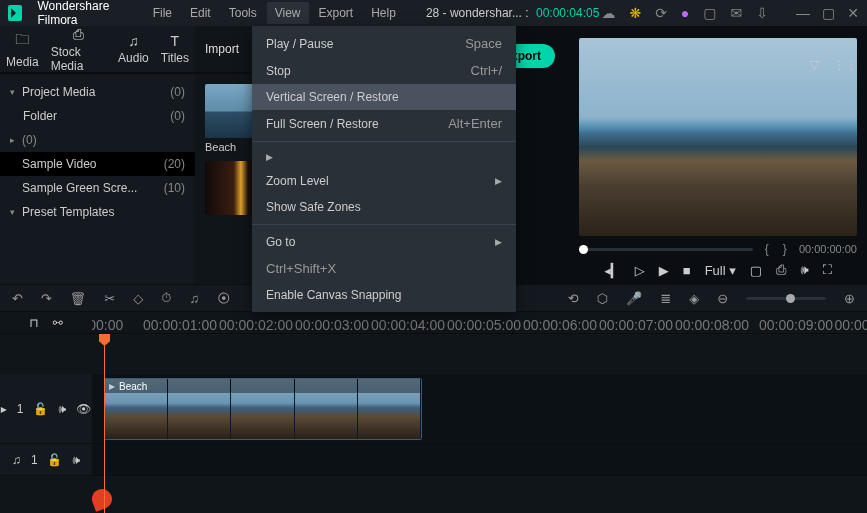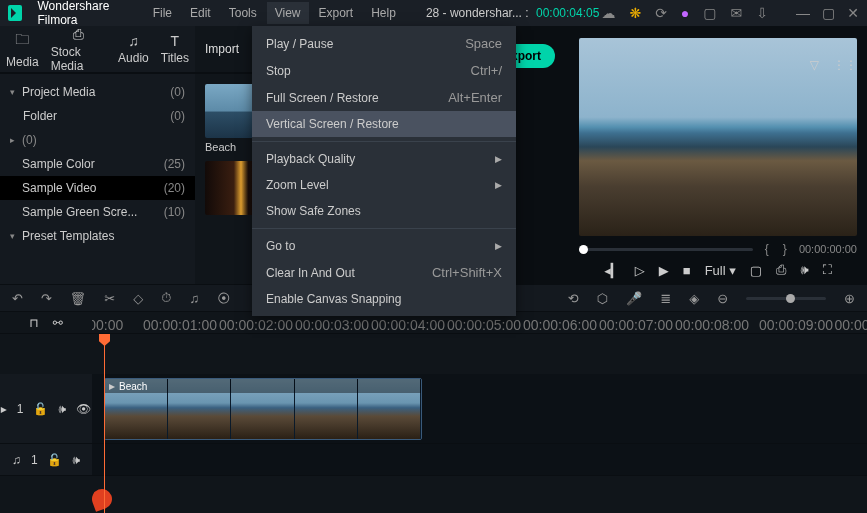--- a/index.html
+++ b/index.html
@@ -143,25 +143,20 @@
           <span class="count">(0)</span>
         </div>
       <div class="tree-row indent">
           <span class="label">Folder</span>
           <span class="count">(0)</span>
         </div>
       <div class="tree-row">
           <span class="arrow">▸</span>
           <span class="count">(0)</span>
         </div>
-      <div class="tree-row">
-          <span class="arrow"></span>
-          <span class="label">Sample Color</span>
-          <span class="count">(25)</span>
-        </div>
       <div class="tree-row sel">
           <span class="arrow"></span>
           <span class="label">Sample Video</span>
           <span class="count">(20)</span>
         </div>
       <div class="tree-row">
           <span class="arrow"></span>
           <span class="label">Sample Green Scre...</span>
           <span class="count">(10)</span>
         </div>
@@ -218,46 +213,44 @@
 
 <div class="dropdown">
   <div class="dd-item">
       <span class="lbl">Play / Pause</span>
       <span class="shortcut">Space</span>
     </div>
   <div class="dd-item">
       <span class="lbl">Stop</span>
       <span class="shortcut">Ctrl+/</span>
     </div>
+  <div class="dd-item hl">
+      <span class="lbl">Vertical Screen / Restore</span>
+    </div>
   <div class="dd-item">
       <span class="lbl">Full Screen / Restore</span>
       <span class="shortcut">Alt+Enter</span>
     </div>
-  <div class="dd-item hl">
-      <span class="lbl">Vertical Screen / Restore</span>
-    </div>
   <div class="dd-sep"></div>
   <div class="dd-item">
-      <span class="lbl">Playback Quality</span>
       <span class="sub-arrow">▶</span>
     </div>
   <div class="dd-item">
       <span class="lbl">Zoom Level</span>
       <span class="sub-arrow">▶</span>
     </div>
   <div class="dd-item">
       <span class="lbl">Show Safe Zones</span>
     </div>
   <div class="dd-sep"></div>
   <div class="dd-item">
       <span class="lbl">Go to</span>
       <span class="sub-arrow">▶</span>
     </div>
   <div class="dd-item disabled">
-      <span class="lbl">Clear In And Out</span>
       <span class="shortcut">Ctrl+Shift+X</span>
     </div>
   <div class="dd-item">
       <span class="lbl">Enable Canvas Snapping</span>
     </div>
 </div>
 
 <div class="toolbar">
   <span>↶</span>
   <span>↷</span>

